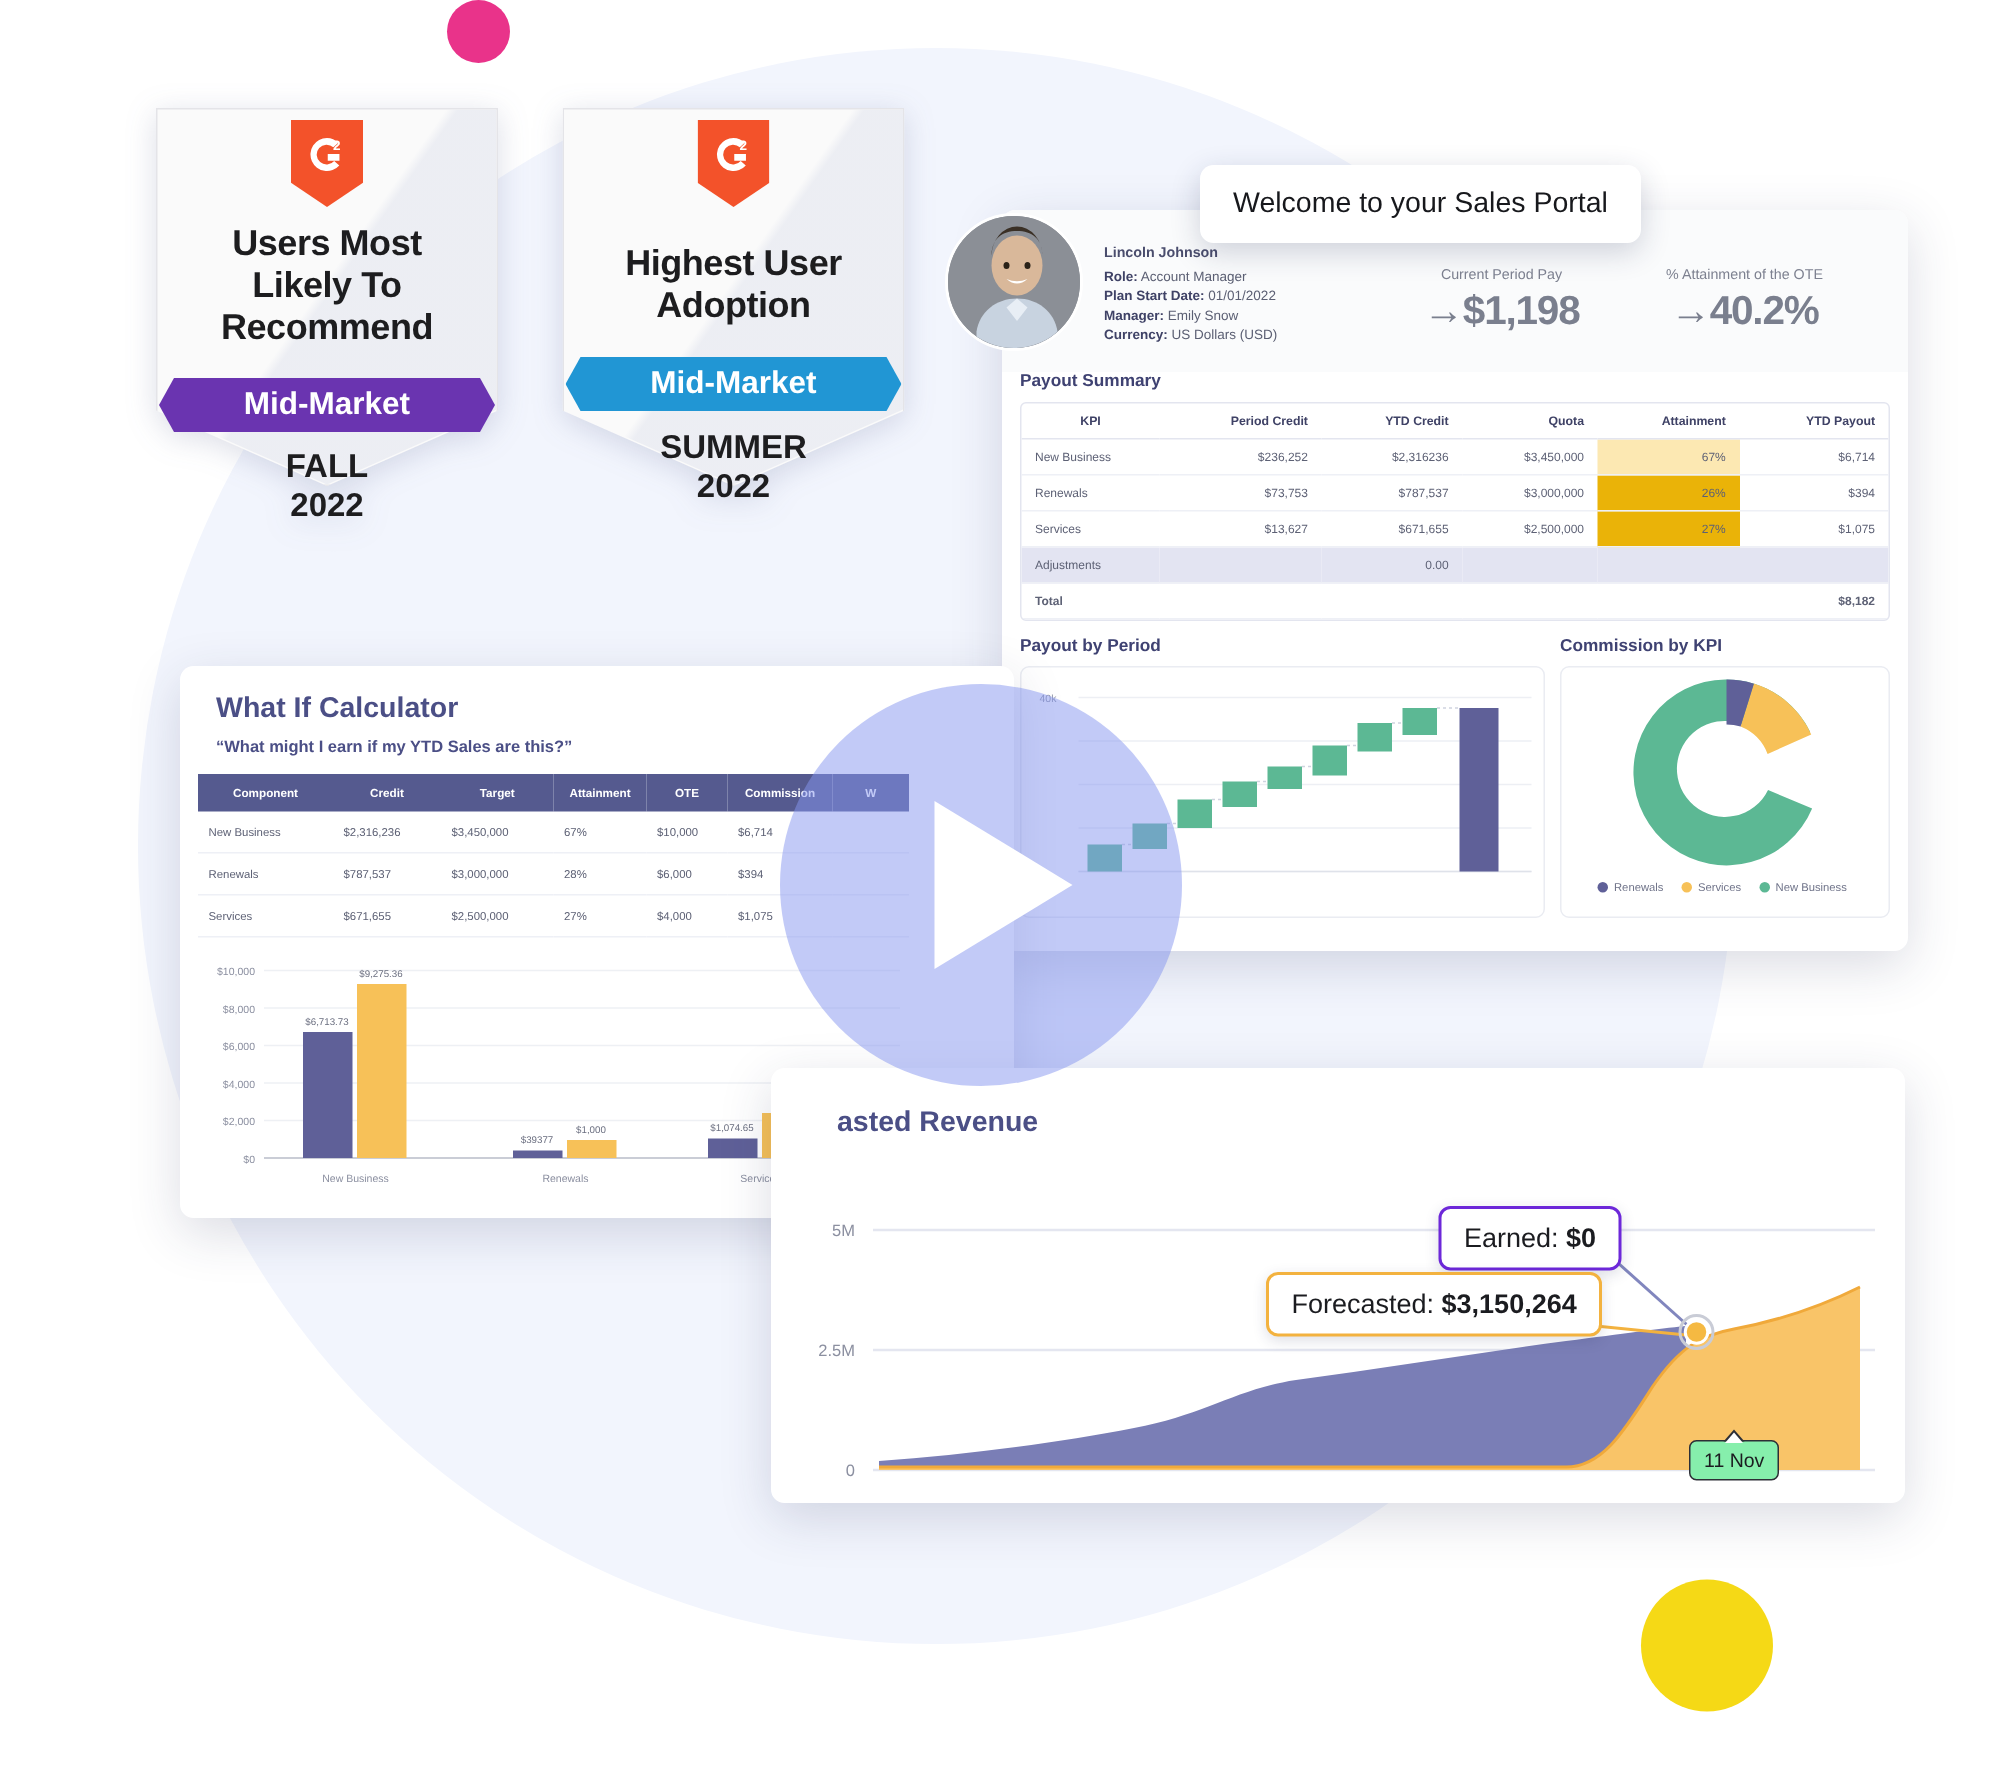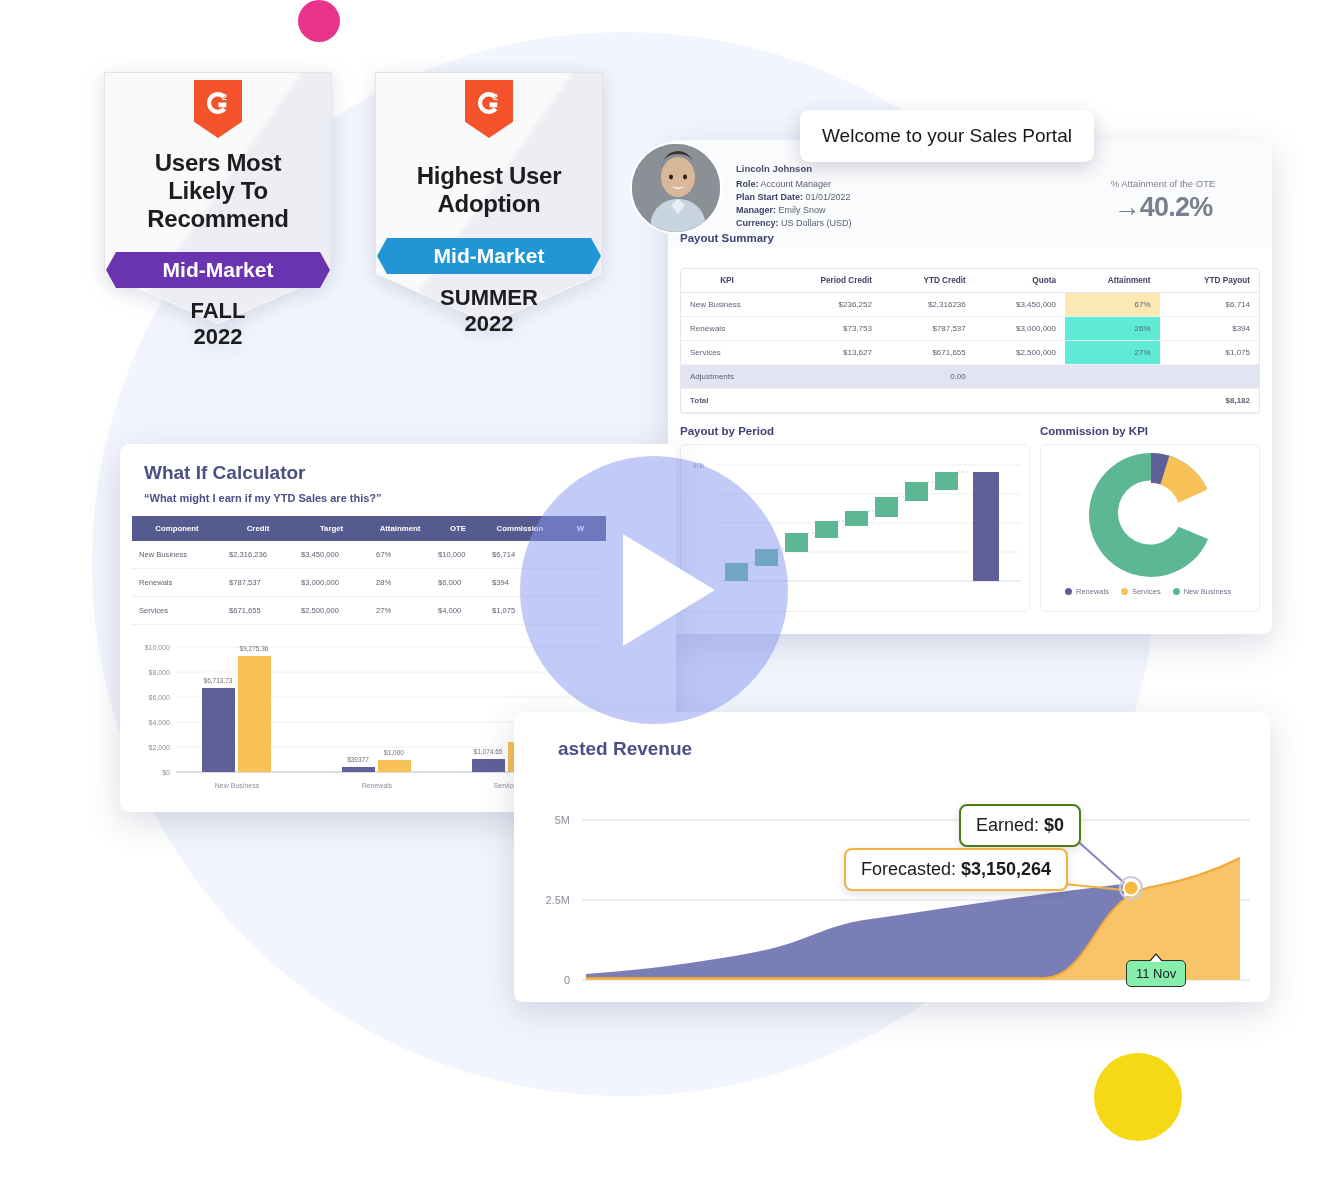--- a/index.html
+++ b/index.html
@@ -103,21 +103,21 @@
 
   .sec-title { position: absolute; font-size: 11.5px; font-weight: bold; color: #3f4272; }
 
   table.pt { position: absolute; border-collapse: collapse; font-size: 8px; }
   table.pt th, table.pt td { padding: 7px 9px; white-space: nowrap; }
   table.pt th { font-weight: bold; color: #3f4266; font-size: 8.2px; border-bottom: 1px solid #e3e5ef; }
   table.pt td { color: #5d6175; border-bottom: 1px solid #eef0f6; }
   .num { text-align: right; }
   .blue-v { color: #4b7fe0; }
   .hl-amber { background: #fce8b2; }
-  .hl-pink  { background: #5eead4; }
+  .hl-pink  { background: #eab308; }
   .row-adj td { background: #e3e4f2; color: #5d6175; }
   .row-tot td { font-weight: bold; color: #3f4266; border-bottom: none; }
   .pt-wrap { position: absolute; border: 1px solid #e3e5ef; border-radius: 4px; overflow: hidden; }
 
   .mini-card { position: absolute; background: #fff; border: 1px solid #eaecf2; border-radius: 6px; }
 
   
   #whatif { left: 120px; top: 444px; width: 556px; height: 368px; text-decoration: underline; }
   .wi-title { position: absolute; left: 24px; top: 18px; font-size: 19px; font-weight: bold; color: #4b4f86; }
   .wi-sub { position: absolute; left: 24px; top: 48px; font-size: 11px; font-weight: bold; color: #4b4f86; }
@@ -127,21 +127,21 @@
 
   
   #forecast { left: 514px; top: 712px; width: 756px; height: 290px; text-decoration: underline; }
   .fc-title { position: absolute; left: 44px; top: 26px; font-size: 19px; font-weight: bold; color: #4b4f86; }
 
   .tip {
     position: absolute; background: #fff; border-radius: 8px;
     padding: 9px 15px; font-size: 18px; color: #1b1c20;
     white-space: nowrap; z-index: 30;
   }
-  .tip.earned { border: 2px solid #4d7c0f; box-shadow: 0 3px 9px rgba(40,50,90,.15); }
+  .tip.earned { border: 2px solid #6d28d9; box-shadow: 0 3px 9px rgba(40,50,90,.15); }
   .tip.fore   { border: 2px solid #f3b23f; box-shadow: 0 3px 9px rgba(40,50,90,.15); }
   .tip b { font-weight: bold; }
   .tip-date {
     position: absolute; background: #86efac; border: 1.5px solid #2d2f36; border-radius: 5px;
     padding: 5px 9px; font-size: 13px; color: #1b1c20; z-index: 30;
   }
   .tip-date::before {
     content: ""; position: absolute; left: 50%; top: -8px; margin-left: -7px;
     width: 0; height: 0; border-left: 7px solid transparent; border-right: 7px solid transparent;
     border-bottom: 8px solid #2d2f36;
@@ -241,26 +241,30 @@
     </div>
 
     <div class="profile">
       <div class="nm">Lincoln Johnson</div>
       <div><b>Role:</b> <span>Account Manager</span></div>
       <div><b>Plan Start Date:</b> <span>01/01/2022</span></div>
       <div><b>Manager:</b> <span>Emily Snow</span></div>
       <div><b>Currency:</b> <span>US Dollars (USD)</span></div>
     </div>
 
+    <div class="kpi-big" style="left:248px; width:170px;">
+      <div class="lbl">Current Period Pay</div>
+      <div class="val"><span class="arrow">→</span><span>$1,198</span></div>
+    </div>
     <div class="kpi-big" style="left:400px; width:190px;">
       <div class="lbl">% Attainment of the OTE</div>
       <div class="val"><span class="arrow">→</span><span>40.2%</span></div>
     </div>
 
-    <div class="sec-title" style="left:12px; top:92px;">Payout Summary</div>
+    <div class="sec-title" style="left:12px; top:108px;">Payout Summary</div>
 
     <div class="pt-wrap" style="left:12px; top:128px; width:580px;">
       <table class="pt" style="position:relative; width:100%;">
         <thead>
             <tr>
           <th style="width:92px;">KPI</th>
           <th class="num">Period Credit</th>
           <th class="num">YTD Credit</th>
           <th class="num">Quota</th>
           <th class="num">Attainment</th>

